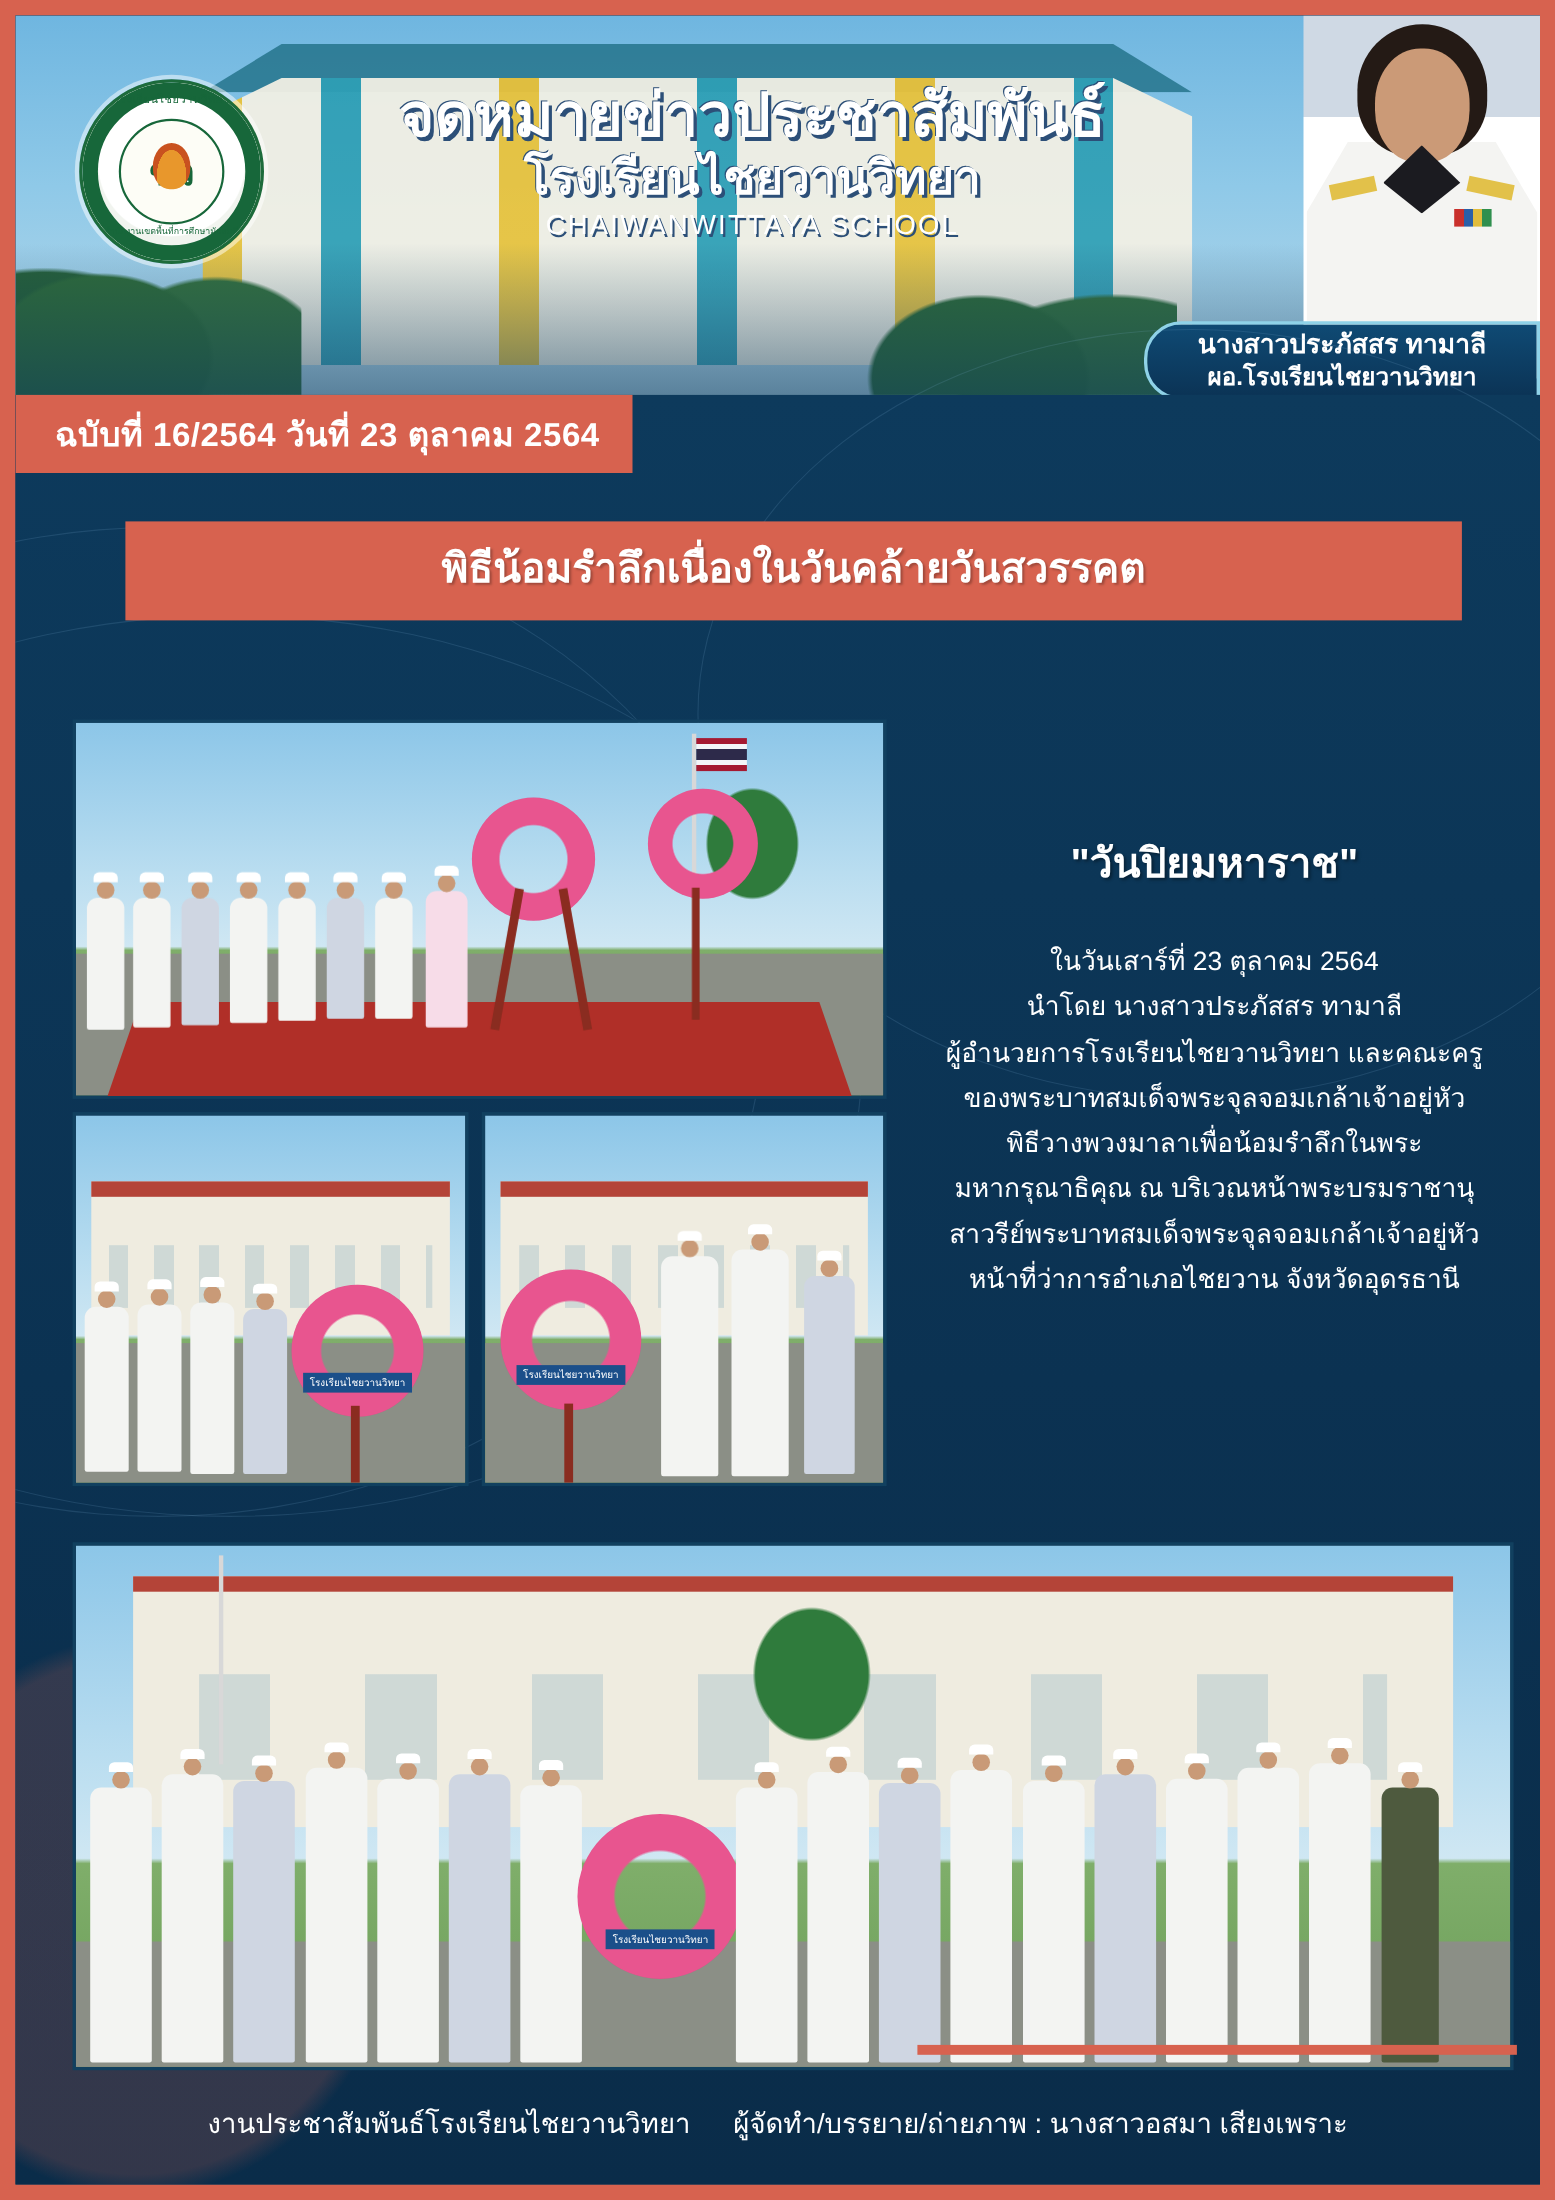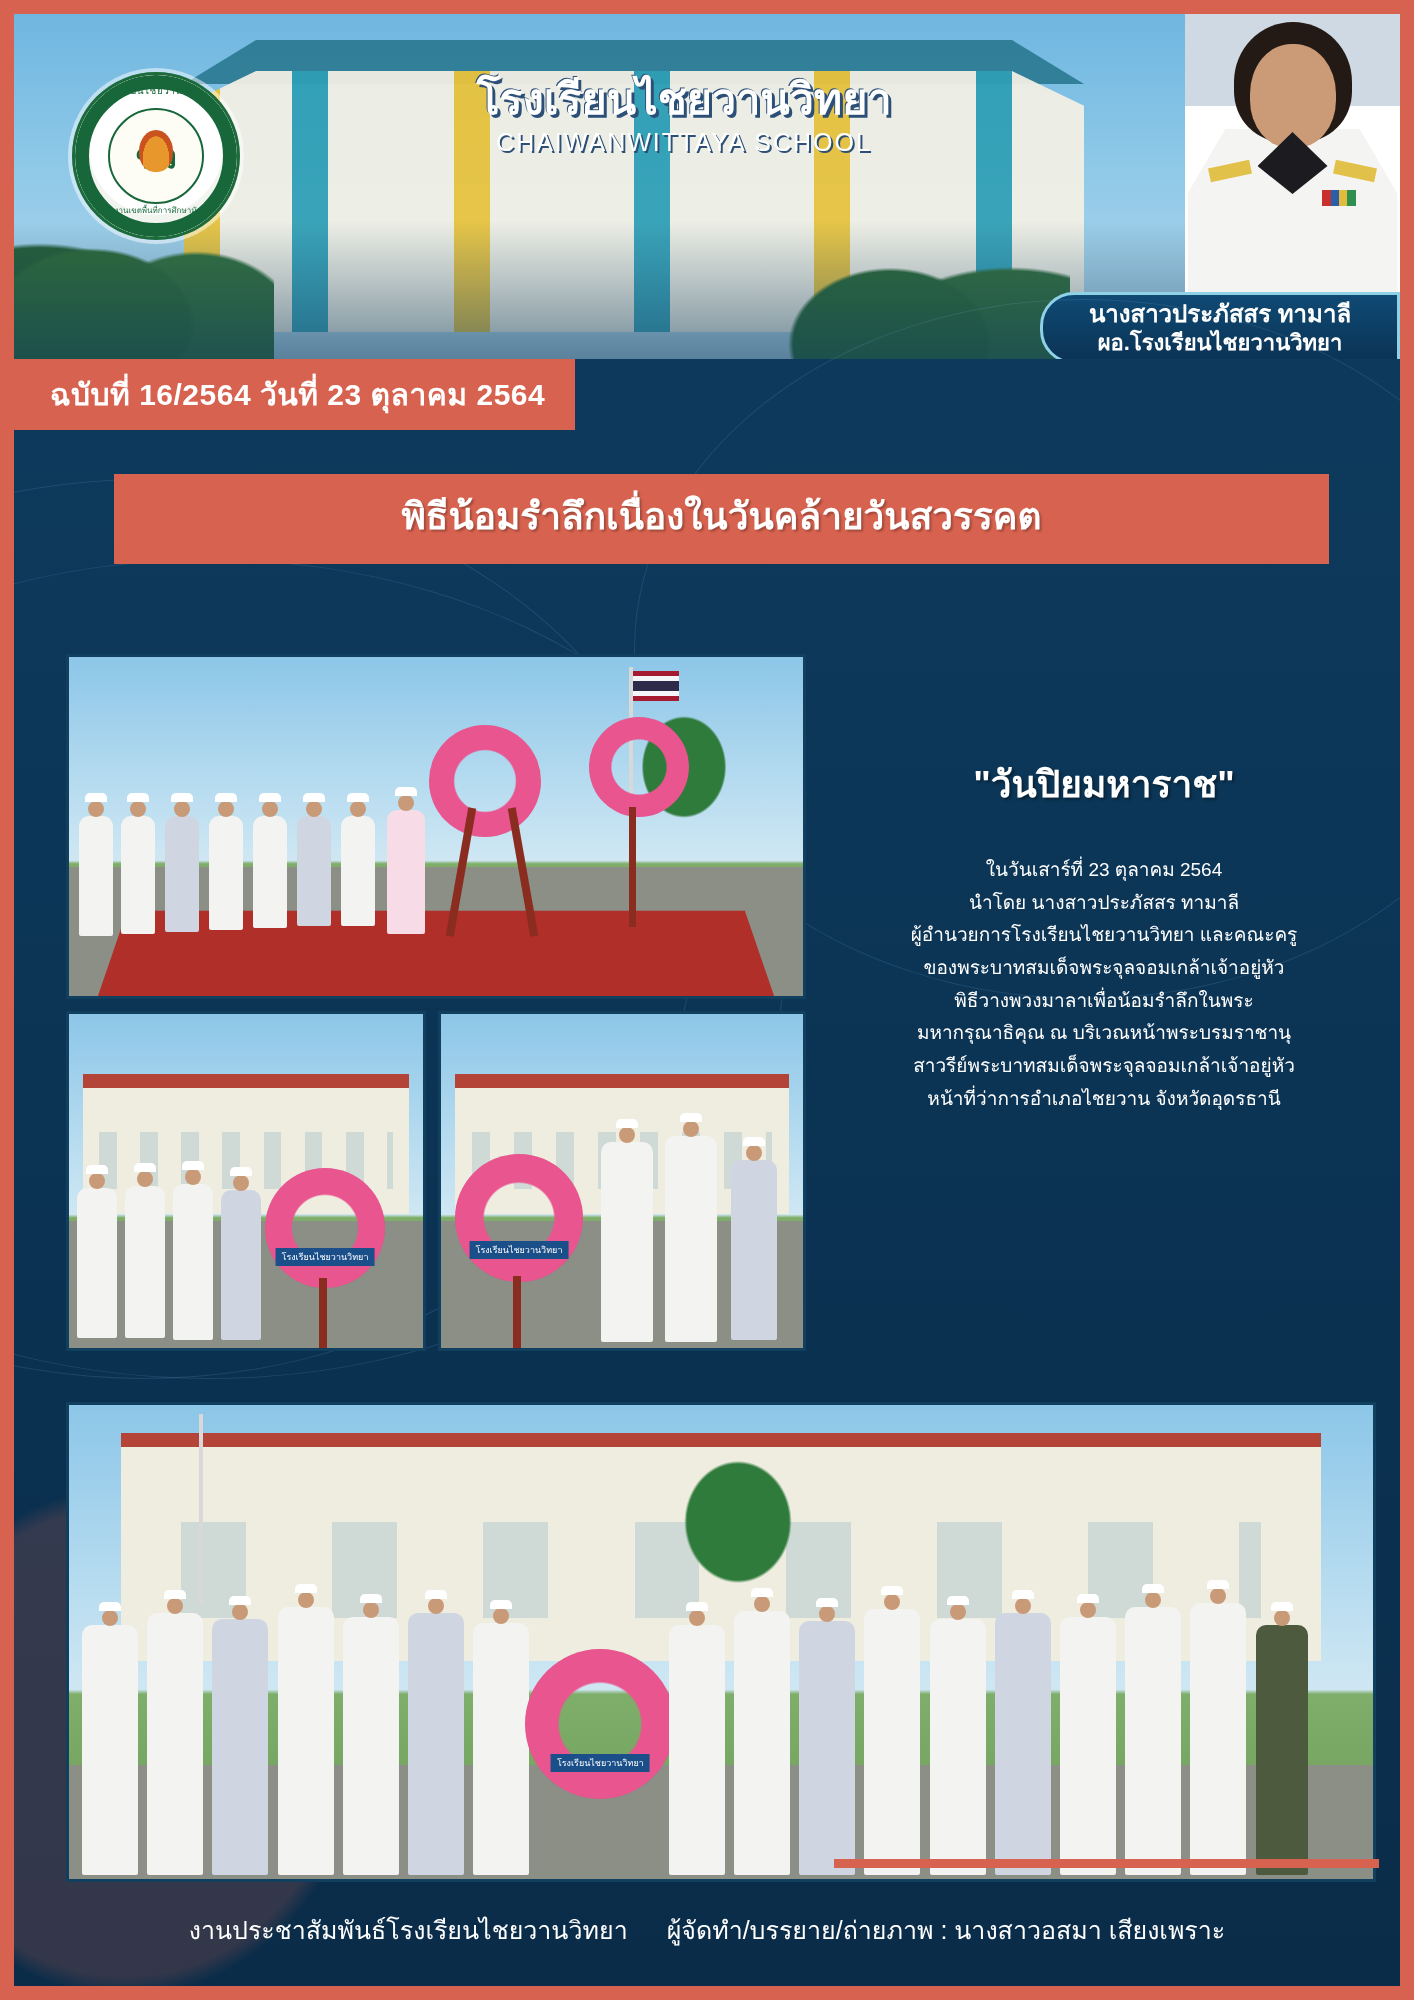--- a/index.html
+++ b/index.html
@@ -261,21 +261,21 @@
     color: #ffffff;
     font-size: 37px;
     font-weight: bold;
     text-shadow: 2px 2px 3px rgba(0,0,0,.4);
   }
   .side-body {
     position: absolute;
     left: 805px; top: 840px;
     width: 570px;
     color: #ffffff;
-    font-size: 19px;
+    font-size: 24px;
     line-height: 1.72;
     text-align: center;
   }
   .side-body p { margin: 0; }
 
   
   .foot-bar {
     position: absolute;
     left: 820px; bottom: 118px;
     width: 545px; height: 9px;
@@ -306,20 +306,21 @@
       <div class="logo-ring-text"></div>
       <div class="logo-txt-top">โรงเรียนไชยวานวิทยา</div>
       <div class="logo-inner">
         <div class="logo-flame"></div>
         <span>ชว</span>
       </div>
       <div class="logo-txt-bot">สพม. สำนักงานเขตพื้นที่การศึกษามัธยมศึกษาอุดรธานี</div>
     </div>
 
     <div class="head-titles">
+      <div class="head-t1">จดหมายข่าวประชาสัมพันธ์</div>
       <div class="head-t2">โรงเรียนไชยวานวิทยา</div>
       <div class="head-t3">CHAIWANWITTAYA SCHOOL</div>
     </div>
 
     <div class="director-photo">
       <div class="dp-body"></div>
       <div class="dp-hair"></div>
       <div class="dp-face"></div>
       <div class="dp-collar"></div>
       <div class="dp-badge"></div>

